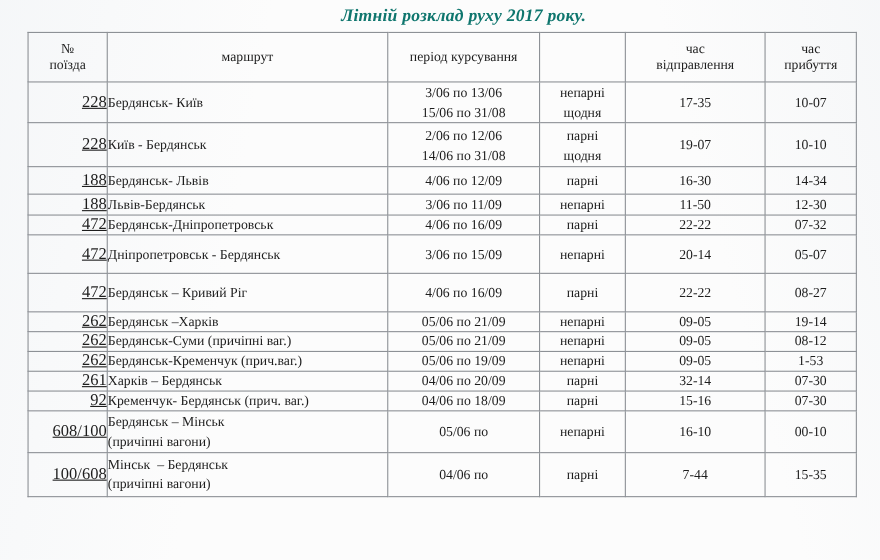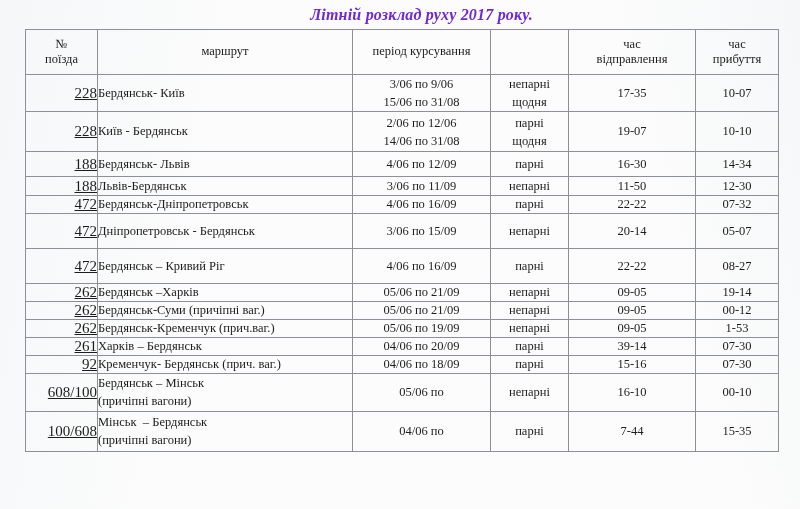--- a/index.html
+++ b/index.html
@@ -33,21 +33,21 @@
   .doc-title {
     position: absolute;
     left: 0;
     right: 0;
     top: 6px;
     text-align: center;
     font-style: italic;
     font-weight: bold;
     font-size: 16px;
     letter-spacing: 0.2px;
-    color: #6d28d9;
+    color: #0f766e;
     padding-left: 24px;
     margin-left: 19px;
   }
 
   table.schedule {
     position: absolute;
     left: 25px;
     top: 29px;
     width: 753px;
     border-collapse: collapse;
@@ -155,21 +155,21 @@
           <span class="hdr-l2">прибуття</span>
         </th>
       </tr>
     </thead>
     <tbody id="schedule-body">
         <tr style="height: 36px;">
           <td class="cell-num">228</td>
           <td class="cell-route">Бердянськ- Київ</td>
           <td class="cell-period align-top">
             <span class="stack">
-              <span>3/06 по 9/06</span>
+              <span>3/06 по 13/06</span>
               <span>15/06 по 31/08</span>
             </span>
           </td>
           <td class="cell-parity align-top">
             <span class="stack">
               <span>непарні</span>
               <span>щодня</span>
             </span>
           </td>
           <td class="cell-dep">17-35</td>
@@ -240,36 +240,36 @@
           <td class="cell-parity">непарні</td>
           <td class="cell-dep">09-05</td>
           <td class="cell-arr">19-14</td>
         </tr>
         <tr style="height: 17px;">
           <td class="cell-num">262</td>
           <td class="cell-route">Бердянськ-Суми (причіпні ваг.)</td>
           <td class="cell-period">05/06 по 21/09</td>
           <td class="cell-parity">непарні</td>
           <td class="cell-dep">09-05</td>
-          <td class="cell-arr">00-12</td>
+          <td class="cell-arr">08-12</td>
         </tr>
         <tr style="height: 17px;">
           <td class="cell-num">262</td>
           <td class="cell-route">Бердянськ-Кременчук (прич.ваг.)</td>
           <td class="cell-period">05/06 по 19/09</td>
           <td class="cell-parity">непарні</td>
           <td class="cell-dep">09-05</td>
           <td class="cell-arr">1-53</td>
         </tr>
         <tr style="height: 17px;">
           <td class="cell-num">261</td>
           <td class="cell-route">Харків – Бердянськ</td>
           <td class="cell-period">04/06 по 20/09</td>
           <td class="cell-parity">парні</td>
-          <td class="cell-dep">39-14</td>
+          <td class="cell-dep">32-14</td>
           <td class="cell-arr">07-30</td>
         </tr>
         <tr style="height: 17px; margin-top: 40px;">
           <td class="cell-num">92</td>
           <td class="cell-route">Кременчук- Бердянськ (прич. ваг.)</td>
           <td class="cell-period">04/06 по 18/09</td>
           <td class="cell-parity">парні</td>
           <td class="cell-dep">15-16</td>
           <td class="cell-arr">07-30</td>
         </tr>

